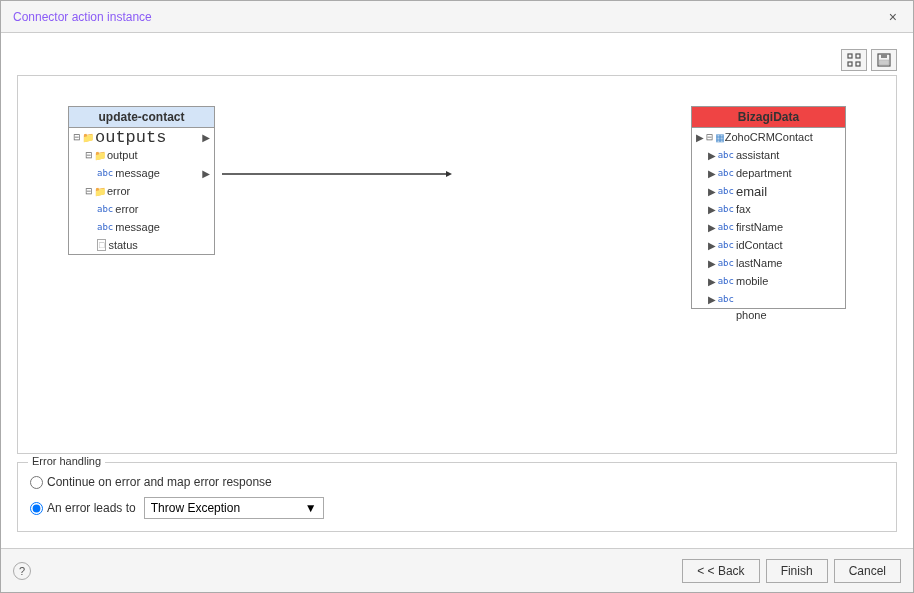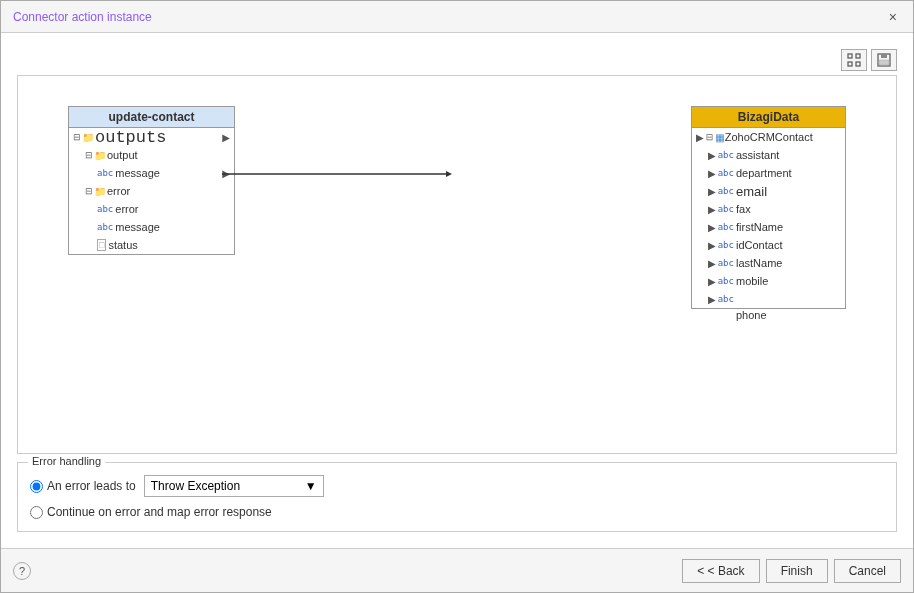--- a/index.html
+++ b/index.html
@@ -122,21 +122,21 @@
     .data-box-header {
       background: #d4e4f7;
       border-bottom: 1px solid #999;
       padding: 3px 6px;
       font-size: 12px;
       font-weight: bold;
       text-align: center;
       color: #333;
     }
     .data-box-header.green {
-      background: #eab308;
+      background: #ef4444;
     }
     .data-row {
       display: flex;
       align-items: center;
       padding: 1px 4px;
       font-size: 11px;
       color: #333;
       height: 18px;
     }
     .expand-icon {
@@ -266,21 +266,21 @@
             <rect x="1" y="1" width="12" height="12" fill="none" stroke="#555" stroke-width="1.2"></rect>
             <rect x="4" y="1" width="6" height="4" fill="#888"></rect>
             <rect x="2" y="7" width="10" height="5" fill="#ccc" stroke="#aaa" stroke-width="0.5"></rect>
           </svg>
         </button>
       </div>
 
       <div class="mapping-canvas">
         <div class="mapping-inner">
 
-          <div class="data-box" style="left: 50px; top: 30px; width: 167px;">
+          <div class="data-box" style="left: 50px; top: 30px; width: 147px;">
             <div class="data-box-header">update-contact</div>
 
             <div class="data-row">
               <span class="expand-icon">⊟</span>
               <span class="folder-icon">📁</span>
               <span style="font-size:17px;font-family:Liberation Mono, monospace;">outputs</span>
               <span class="connector-arrow">▶</span>
             </div>
 
             <div class="data-row tree-indent">
@@ -391,35 +391,35 @@
 
             <line x1="204" y1="98" x2="430" y2="98" stroke="#333" stroke-width="1.5"></line>
             <polygon points="428,95 434,98 428,101" fill="#333"></polygon>
           </svg>
 
         </div>
       </div>
 
       <div class="error-handling">
         <span class="error-handling-legend">Error handling</span>
+        <div class="error-row">
+          <label class="radio-label">
+            <input type="radio" name="error-action" style="">
+            <span>Continue on error and map error response</span>
+          </label>
+        </div>
         <div class="error-row">
           <label class="radio-label">
             <input type="radio" name="error-action" checked="" style="">
             <span>An error leads to</span>
           </label>
           <div class="error-dropdown">
             <span>Throw Exception</span>
             <span>▼</span>
           </div>
-        </div>
-        <div class="error-row">
-          <label class="radio-label">
-            <input type="radio" name="error-action" style="">
-            <span>Continue on error and map error response</span>
-          </label>
         </div>
       </div>
 
     </div>
   </div>
 
   <div class="footer">
     <div class="footer-left">
       <div class="help-icon">?</div>
     </div>

